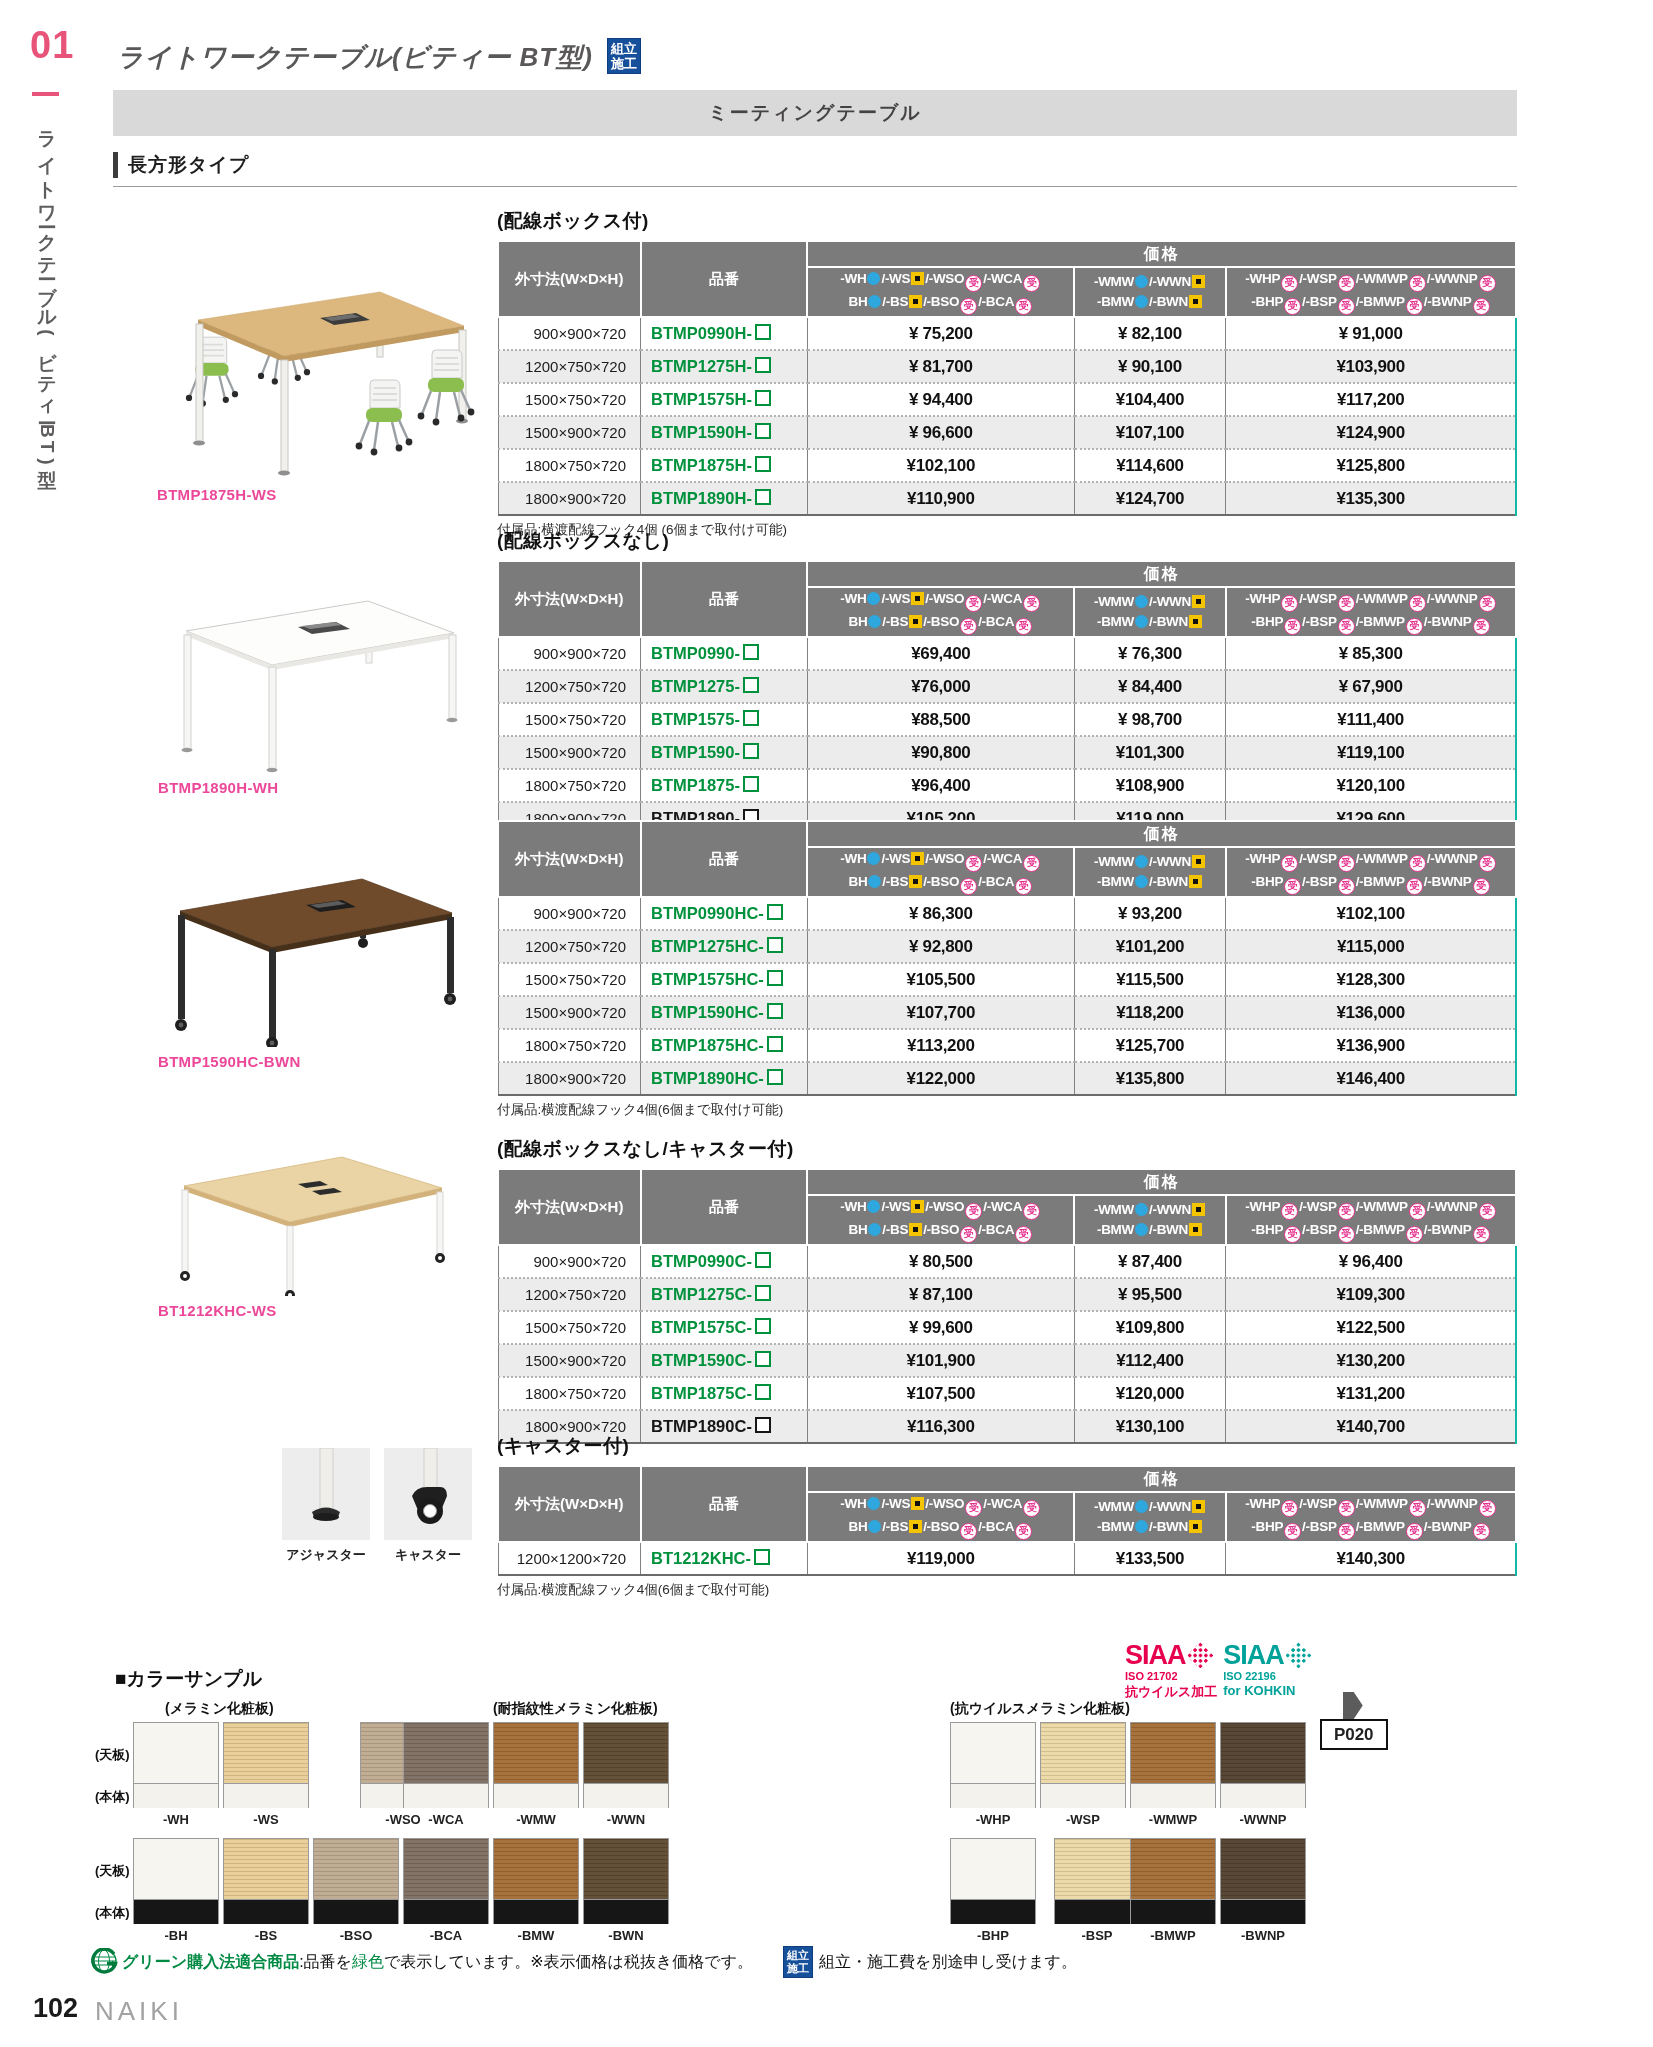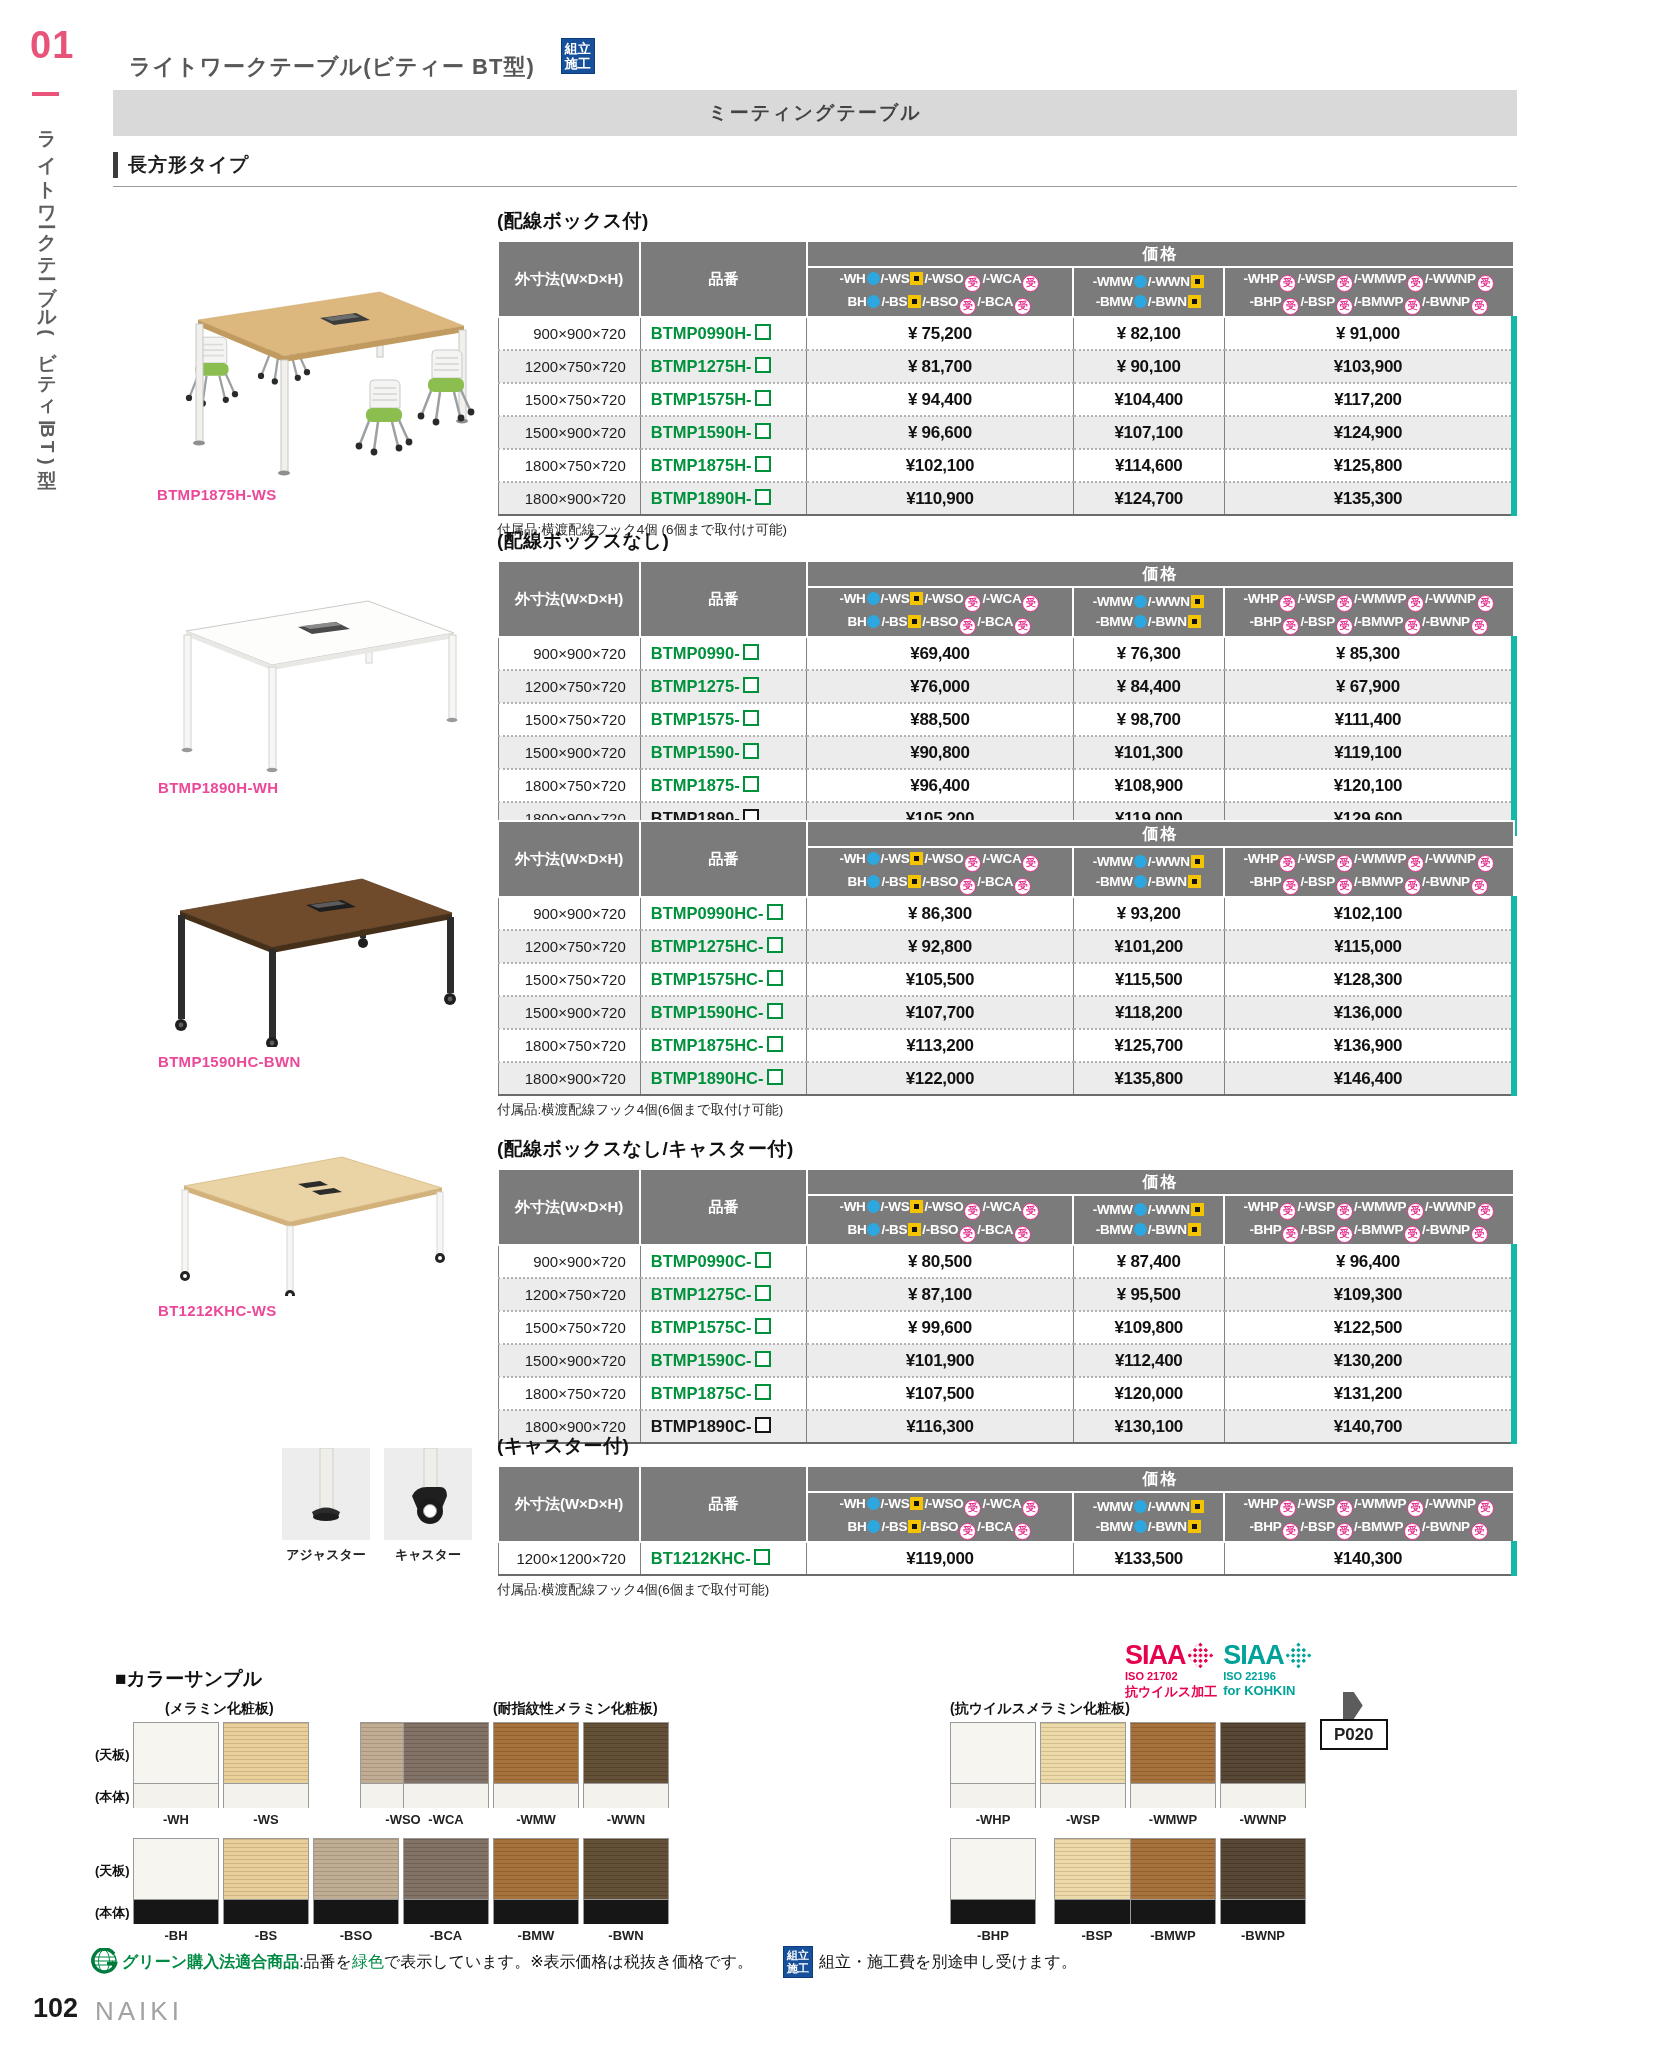--- a/index.html
+++ b/index.html
@@ -5,21 +5,21 @@
   html,body{margin:0;padding:0;background:#fff;}
   .page{position:relative;width:1653px;height:2047px;background:#fff;overflow:hidden;
         font-family:"Liberation Sans","DejaVu Sans",sans-serif;color:#222;}
   
   .chapter-num{position:absolute;left:30px;top:24px;font-size:38px;font-weight:bold;color:#e8537a;letter-spacing:1px;}
   .chapter-dash{position:absolute;left:32px;top:92px;width:27px;height:4px;background:#e8537a;}
   .side-vert{position:absolute;left:34px;top:118px;writing-mode:vertical-rl;text-orientation:mixed;
              font-size:19px;color:#5f5d5d;letter-spacing:3px;font-weight:bold;}
   
   .title-row{position:absolute;left:113px;top:36px;display:flex;align-items:flex-start;}
-  .title-row h1{margin:16px;font-size:22px;font-weight:bold;color:#595757;letter-spacing:1px;}
+  .title-row h1{margin:4px;font-size:26px;font-weight:bold;color:#595757;letter-spacing:1px;font-style:italic;}
   .asm-badge{display:inline-flex;flex-direction:column;background:#164f9a;color:#fff;
              font-size:13px;font-weight:bold;line-height:15px;padding:2px 3px;margin-left:10px;margin-top:2px;
              text-align:center;border:1px solid #0d3d7d;}
   .cat-bar{position:absolute;left:113px;top:90px;width:1404px;height:46px;background:#d9d9da;
            display:flex;align-items:center;justify-content:center;font-size:19px;font-weight:bold;color:#454242;letter-spacing:2px;}
   .sec-head{position:absolute;left:113px;top:152px;width:1404px;border-bottom:1px solid #9b9b9b;
             padding-bottom:8px;display:flex;align-items:center;}
   .sec-head .bar{width:5px;height:26px;background:#3c3c3c;margin-right:10px;}
   .sec-head .lbl{font-size:19px;font-weight:bold;color:#1e1e1e;letter-spacing:1px;}
   
@@ -36,21 +36,21 @@
   table.price-table{width:100%;border-collapse:collapse;table-layout:fixed;border-bottom:2px solid #6b6b6b;}
   table.price-table th{background:#7b7b7b;color:#fff;font-weight:bold;border:2px solid #fff;}
   th.h-size,th.h-code{font-size:15px;font-weight:normal;}
   th.h-price{font-size:16px;height:22px;font-weight:normal;letter-spacing:2px;}
   th.h-colors{font-size:13.5px;height:46px;line-height:20px;letter-spacing:-0.3px;white-space:nowrap;overflow:hidden;}
   td{height:29px;}
   td.c-size{text-align:right;padding-right:14px;font-size:15px;color:#1c1c1c;border-left:1px solid #828282;}
   td.c-code{padding-left:10px;font-size:16.5px;font-weight:bold;color:#00913c;border-left:1px solid #828282;}
   td.c-code.black{color:#161616;}
   td.c-price{text-align:center;font-size:17px;font-weight:bold;color:#111;border-left:1px solid #828282;letter-spacing:-0.3px;}
-  td:last-child{border-right:6px solid #14b8a6;}
+  td:last-child{border-right:2px solid #14b8a6;}
   tbody tr:nth-child(even){background:#ececec;}
   tbody tr + tr td{border-top:2px dotted #b2b2b2;}
   .sq{display:inline-block;width:12px;height:12px;border:2px solid currentColor;margin-left:3px;vertical-align:-1px;background:#fff;}
   .tnote{margin-top:5px;font-size:13.5px;color:#2b2b2b;}
   .tnote:empty{display:none;}
   .ic{display:inline-block;vertical-align:-2px;margin:0 1px;}
   .ic-b{width:13px;height:13px;border-radius:50%;background:#2ea7de;}
   .ic-y{width:13px;height:13px;background:#f4c400;position:relative;}
   .ic-y::after{content:"";position:absolute;left:4px;top:4px;width:5px;height:5px;background:#111;}
   .ic-j{width:15px;height:15px;border-radius:50%;border:1.5px solid #e5318e;color:#e5318e;background:#fff;

